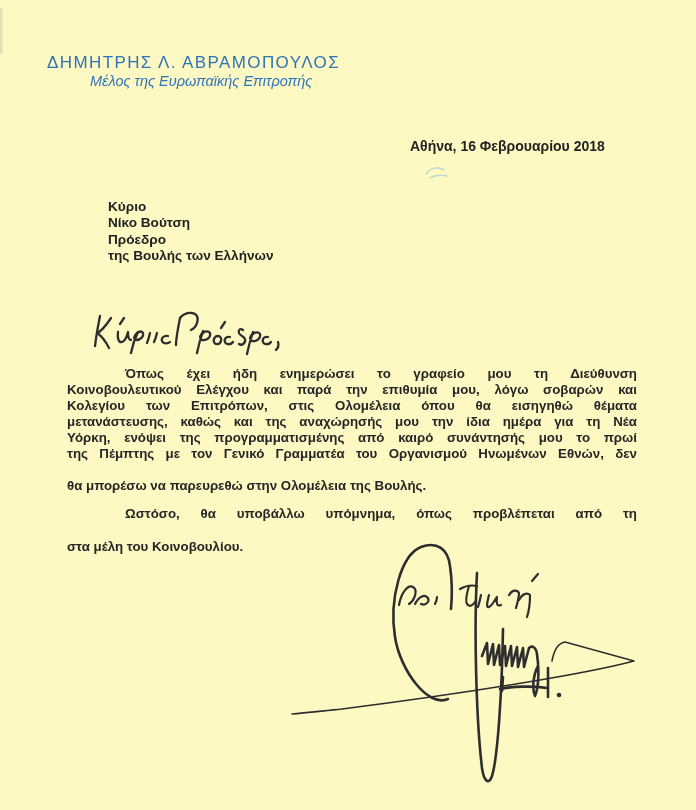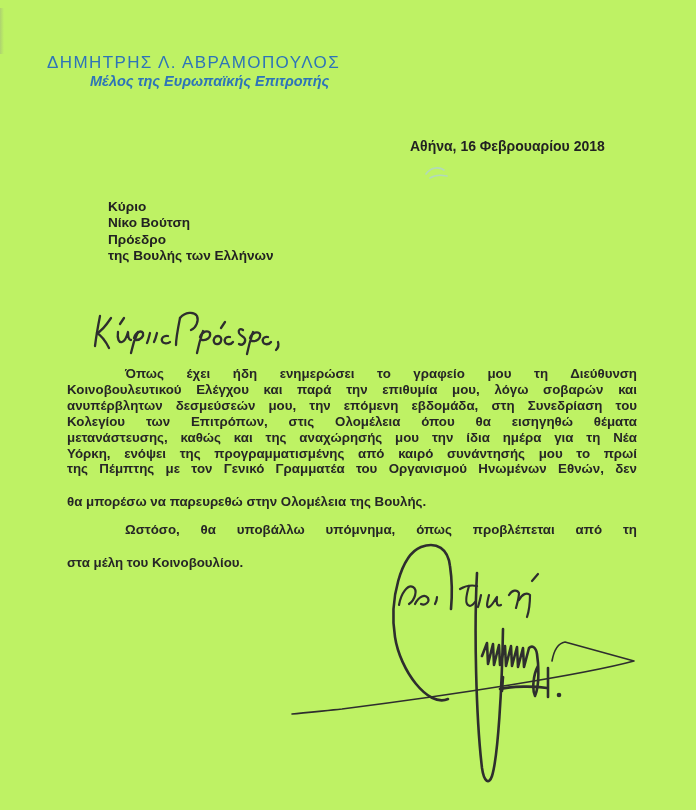--- a/index.html
+++ b/index.html
@@ -1,30 +1,30 @@
 <!DOCTYPE html>
 <html lang="el"><head>
 <meta charset="utf-8">
 <style>
   html,body{margin:0;padding:0;background:#ffffff;}
   .page{
     position:relative;width:696px;height:810px;overflow:hidden;
-    background:#bef264;
+    background:#fef9c3;
     font-family:"Liberation Sans",sans-serif;
     color:#262626;
   }
   
   .lh-name{
     position:absolute;left:47px;top:53px;
     font-size:17px;font-weight:400;letter-spacing:1.4px;
     color:#2e74b8;white-space:nowrap;
   }
   .lh-title{
     position:absolute;left:90px;top:73px;
-    font-size:14.5px;font-style:italic;font-weight:700;
+    font-size:14.5px;font-style:italic;font-weight:400;
     color:#2e74b8;white-space:nowrap;
   }
   
   .date-line{
     position:absolute;left:410px;top:138px;
     font-size:14px;font-weight:700;color:#222;white-space:nowrap;
   }
   
   .smudge{position:absolute;left:420px;top:160px;opacity:.75;}
   .edge-mark{
@@ -99,21 +99,20 @@
       <path d="M162,40 C164,34 170,33 172,36 C173,40 169,44 164,43"></path>
       <path d="M180,39 C176,38 174,41 175,44 C176,47 181,47 183,44"></path>
       <path d="M190,44 C191,47 190,50 188,52"></path>
     </g>
   </svg>
 
   <div class="body-text">
     <div>
       <div class="jline indent">Όπως έχει ήδη ενημερώσει το γραφείο μου τη Διεύθυνση</div>
       <div class="jline">Κοινοβουλευτικού Ελέγχου και παρά την επιθυμία μου, λόγω σοβαρών και</div>
-      <div class="jline">ανυπέρβλητων δεσμεύσεών μου, την επόμενη εβδομάδα, στη Συνεδρίαση του</div>
       <div class="jline">Κολεγίου των Επιτρόπων, στις Ολομέλεια όπου θα εισηγηθώ θέματα</div>
       <div class="jline">μετανάστευσης, καθώς και της αναχώρησής μου την ίδια ημέρα για τη Νέα</div>
       <div class="jline">Υόρκη, ενόψει της προγραμματισμένης από καιρό συνάντησής μου το πρωί</div>
       <div class="jline">της Πέμπτης με τον Γενικό Γραμματέα του Οργανισμού Ηνωμένων Εθνών, δεν</div>
       <div class="jlast">θα μπορέσω να παρευρεθώ στην Ολομέλεια της Βουλής.</div>
     </div>
     <div class="para2">
       <div class="jline indent">Ωστόσο, θα υποβάλλω υπόμνημα, όπως προβλέπεται από τη</div>
       <div class="jlast">στα μέλη του Κοινοβουλίου.</div>
     </div>

